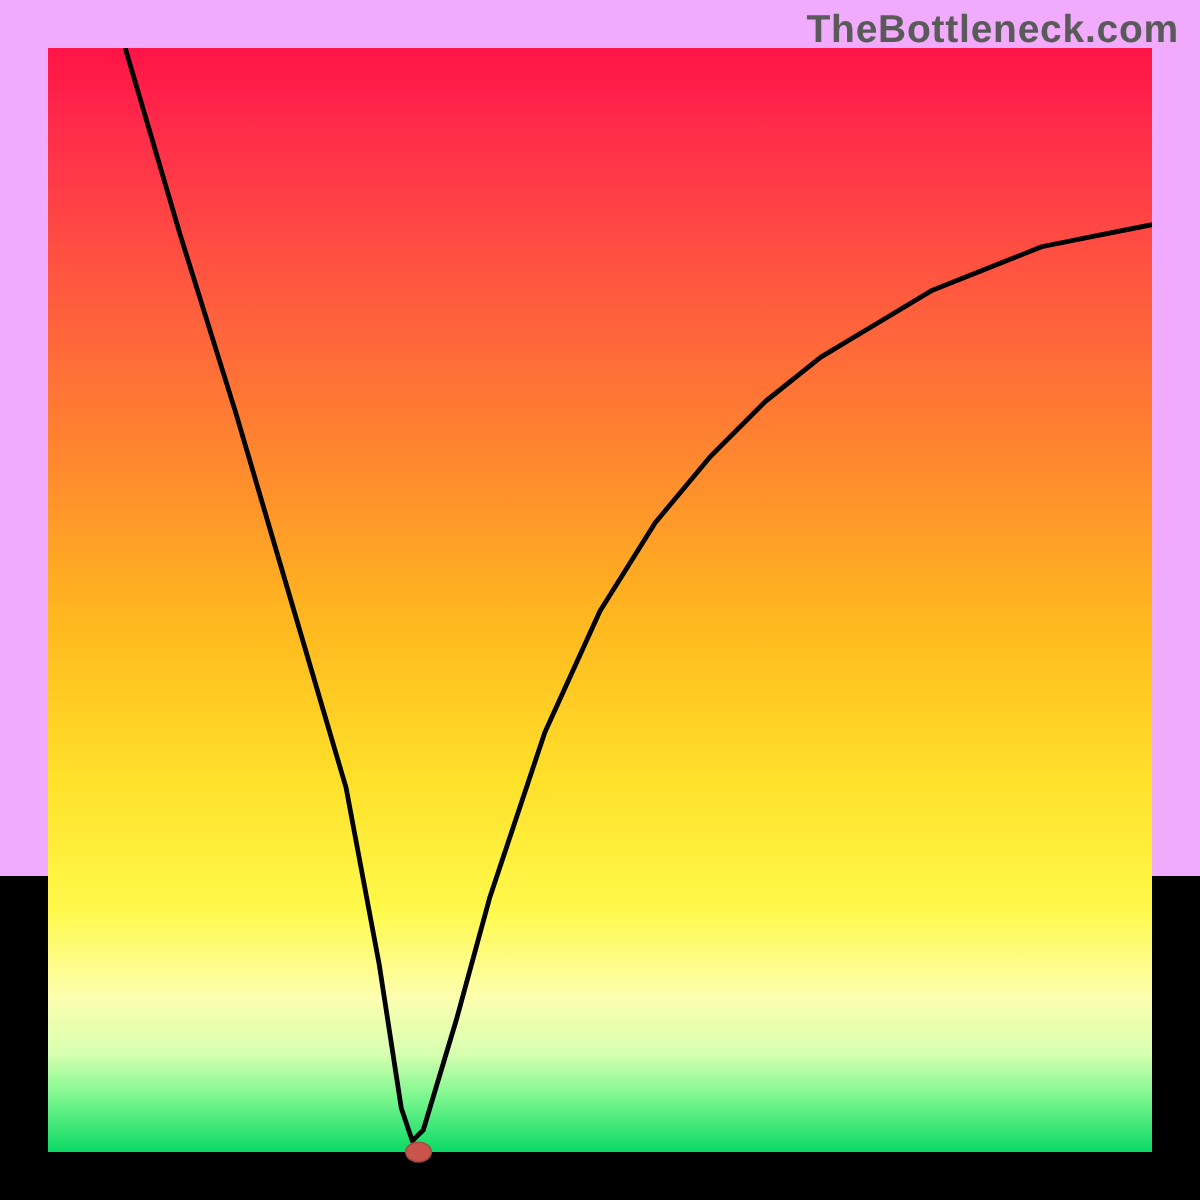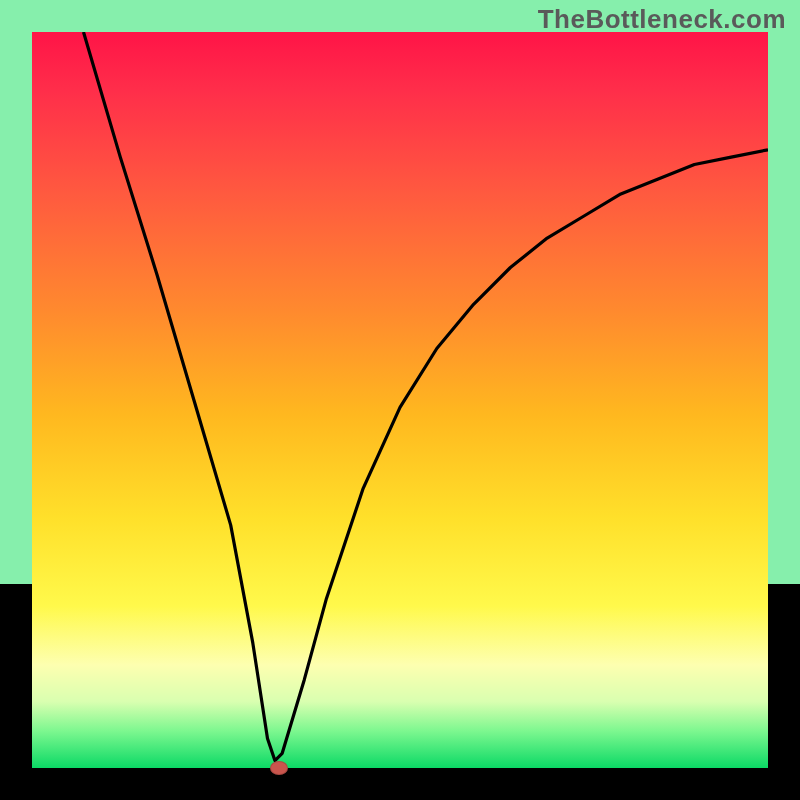--- a/index.html
+++ b/index.html
@@ -8,21 +8,21 @@
     width: 800px;
     height: 800px;
     background: #000;
     font-family: Arial, Helvetica, sans-serif;
     overflow: hidden;
   }
   .frame {
     position: relative;
     width: 800px;
     height: 584px;
-    background: #86efac;
+    background: #f0abfc;
   }
   .watermark {
     position: absolute;
     top: 4px;
     right: 14px;
     color: #5a5a5a;
     font-size: 26px;
     font-weight: 600;
     letter-spacing: 0.5px;
     user-select: none;

